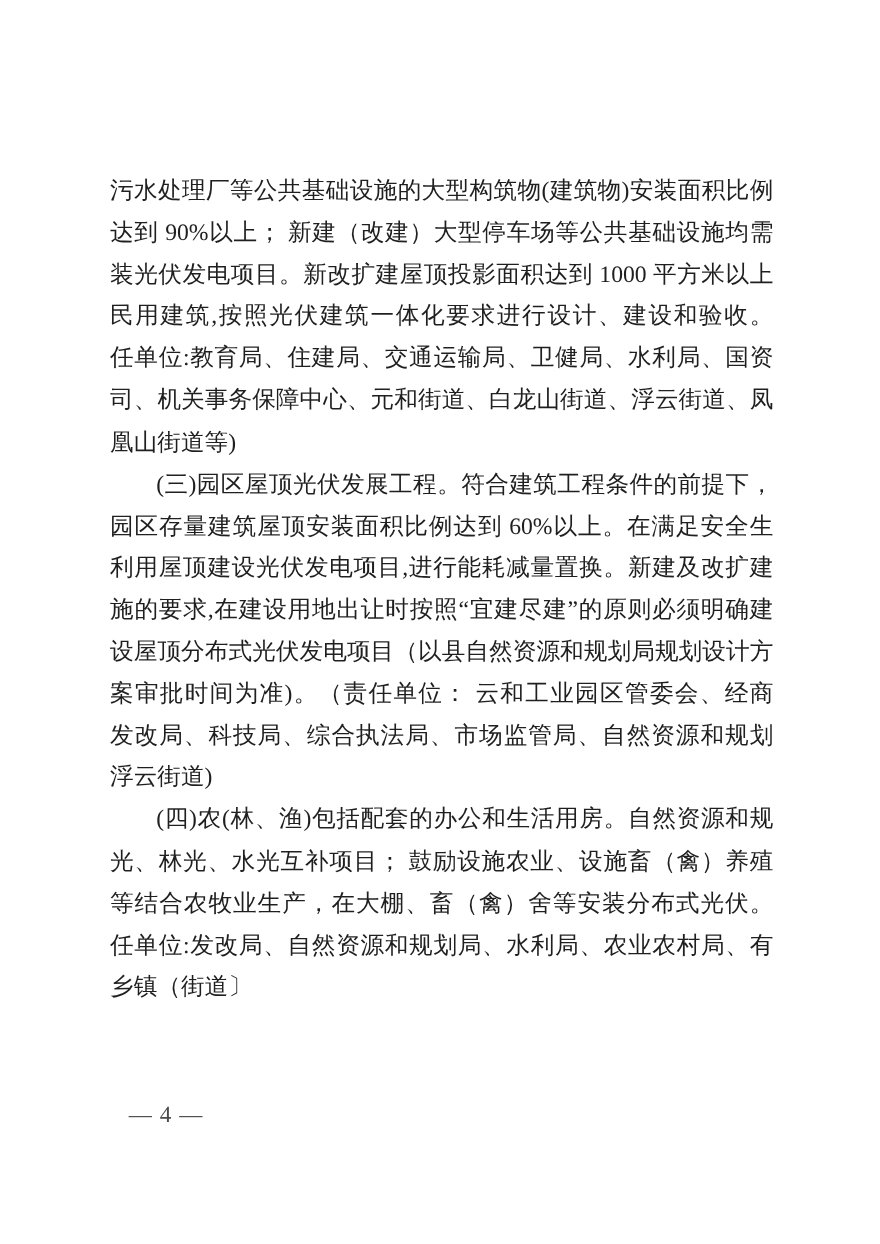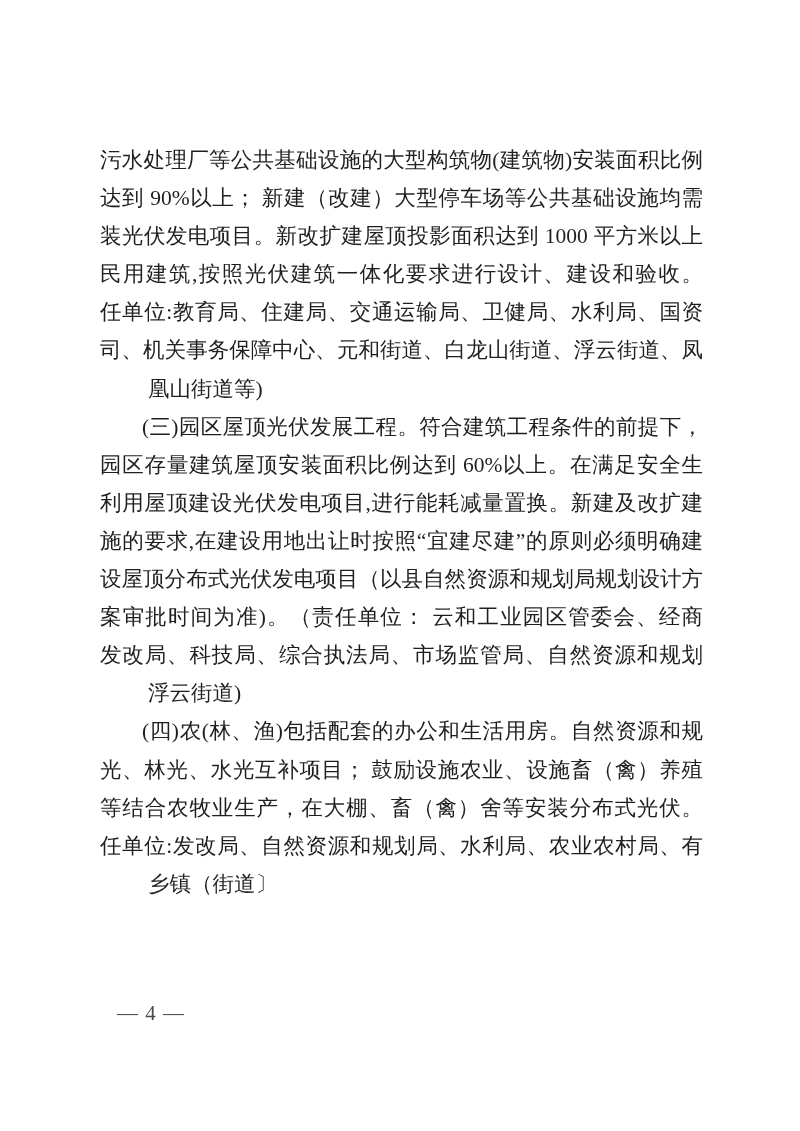--- a/index.html
+++ b/index.html
@@ -13,36 +13,35 @@
   .page {
     position: relative;
     width: 800px;
     height: 1131px;
     background: #ffffff;
     overflow: hidden;
   }
   .doc {
     position: absolute;
     left: 100px;
-    top: 141px;
+    top: 154px;
     width: 603px;
     font-size: 21.5px;
     color: #1f1f1f;
   }
   .line {
     height: 38.1px;
     line-height: 38.1px;
     text-align: justify;
     text-align-last: justify;
     overflow: hidden;
     white-space: normal;
   }
   .line.no-justify {
     text-align-last: left;
-    margin-left: 48px;
   }
   .line.indent {
     text-indent: 42px;
   }
   .bold {
     font-weight: normal;
   }
   .footer {
     position: absolute;
     left: 117px;

